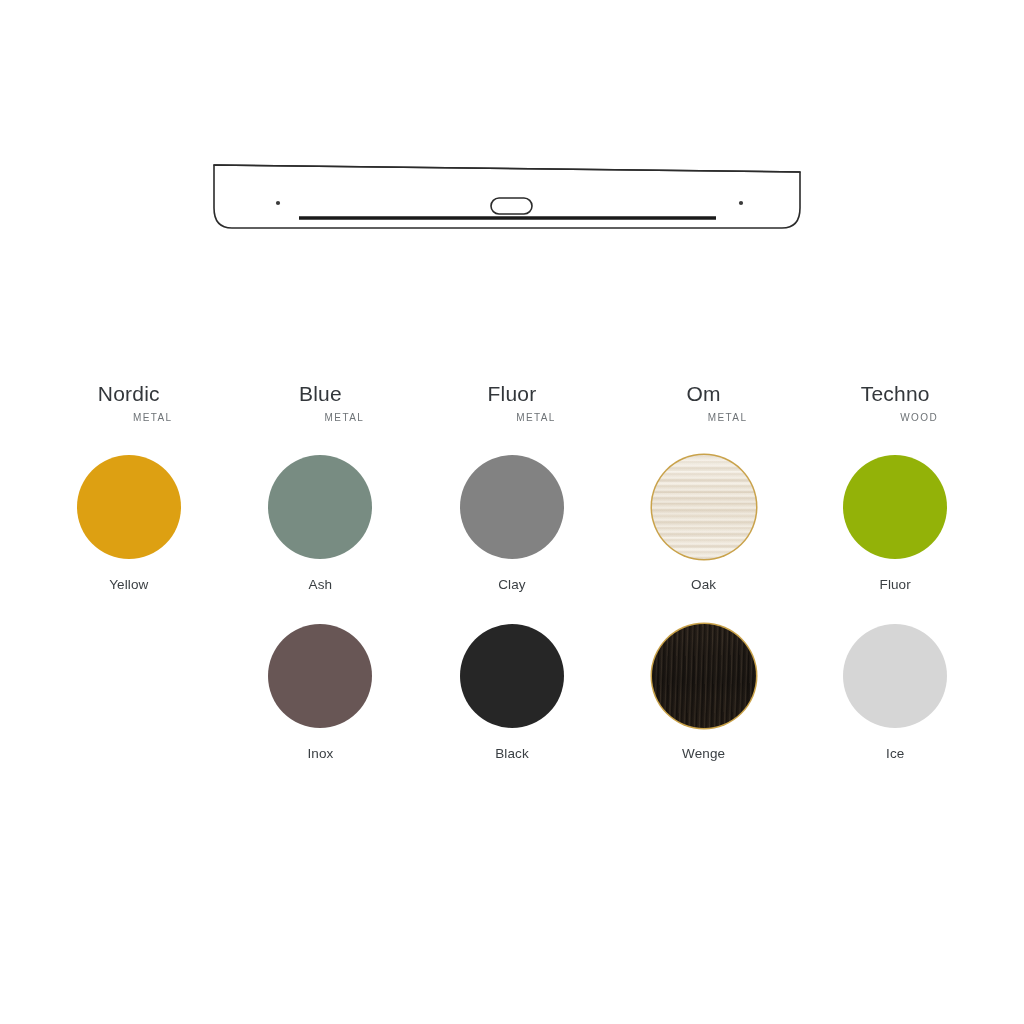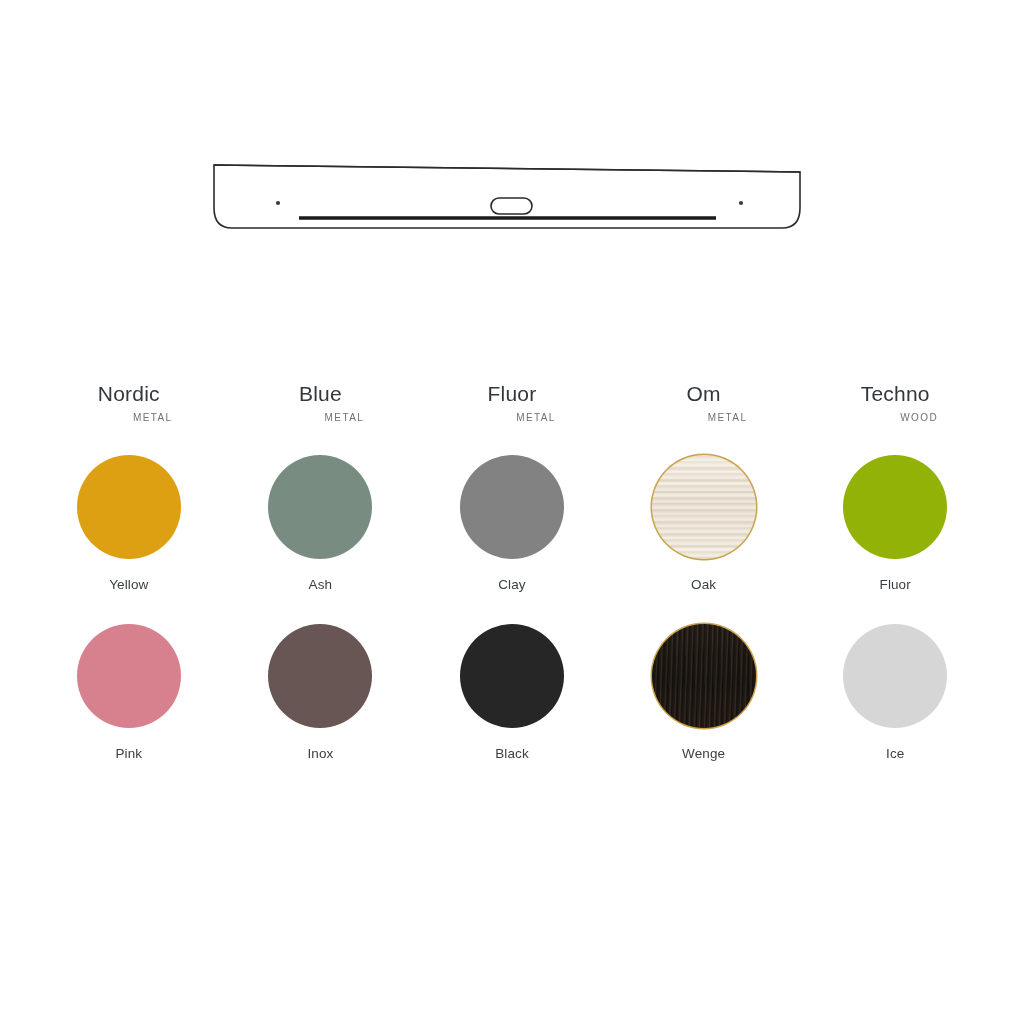--- a/index.html
+++ b/index.html
@@ -162,24 +162,20 @@
   <div id="swatch-grid">
       <div class="material-column">
         <div class="column-header">
           <div class="material-name">Nordic</div>
           <div class="material-type">METAL</div>
         </div>
         <div class="swatch-cell">
           <div class="swatch-disc" style="background-color: rgb(221, 160, 18);"></div>
           <div class="swatch-label">Yellow</div>
         </div>
-        <div class="swatch-cell">
-          <div class="swatch-disc" style="background-color: rgb(215, 129, 143);"></div>
-          <div class="swatch-label">Pink</div>
-        </div>
       </div>
       <div class="material-column">
         <div class="column-header">
           <div class="material-name">Blue</div>
           <div class="material-type">METAL</div>
         </div>
         <div class="swatch-cell">
           <div class="swatch-disc" style="background-color: rgb(120, 140, 130);"></div>
           <div class="swatch-label">Ash</div>
         </div>

